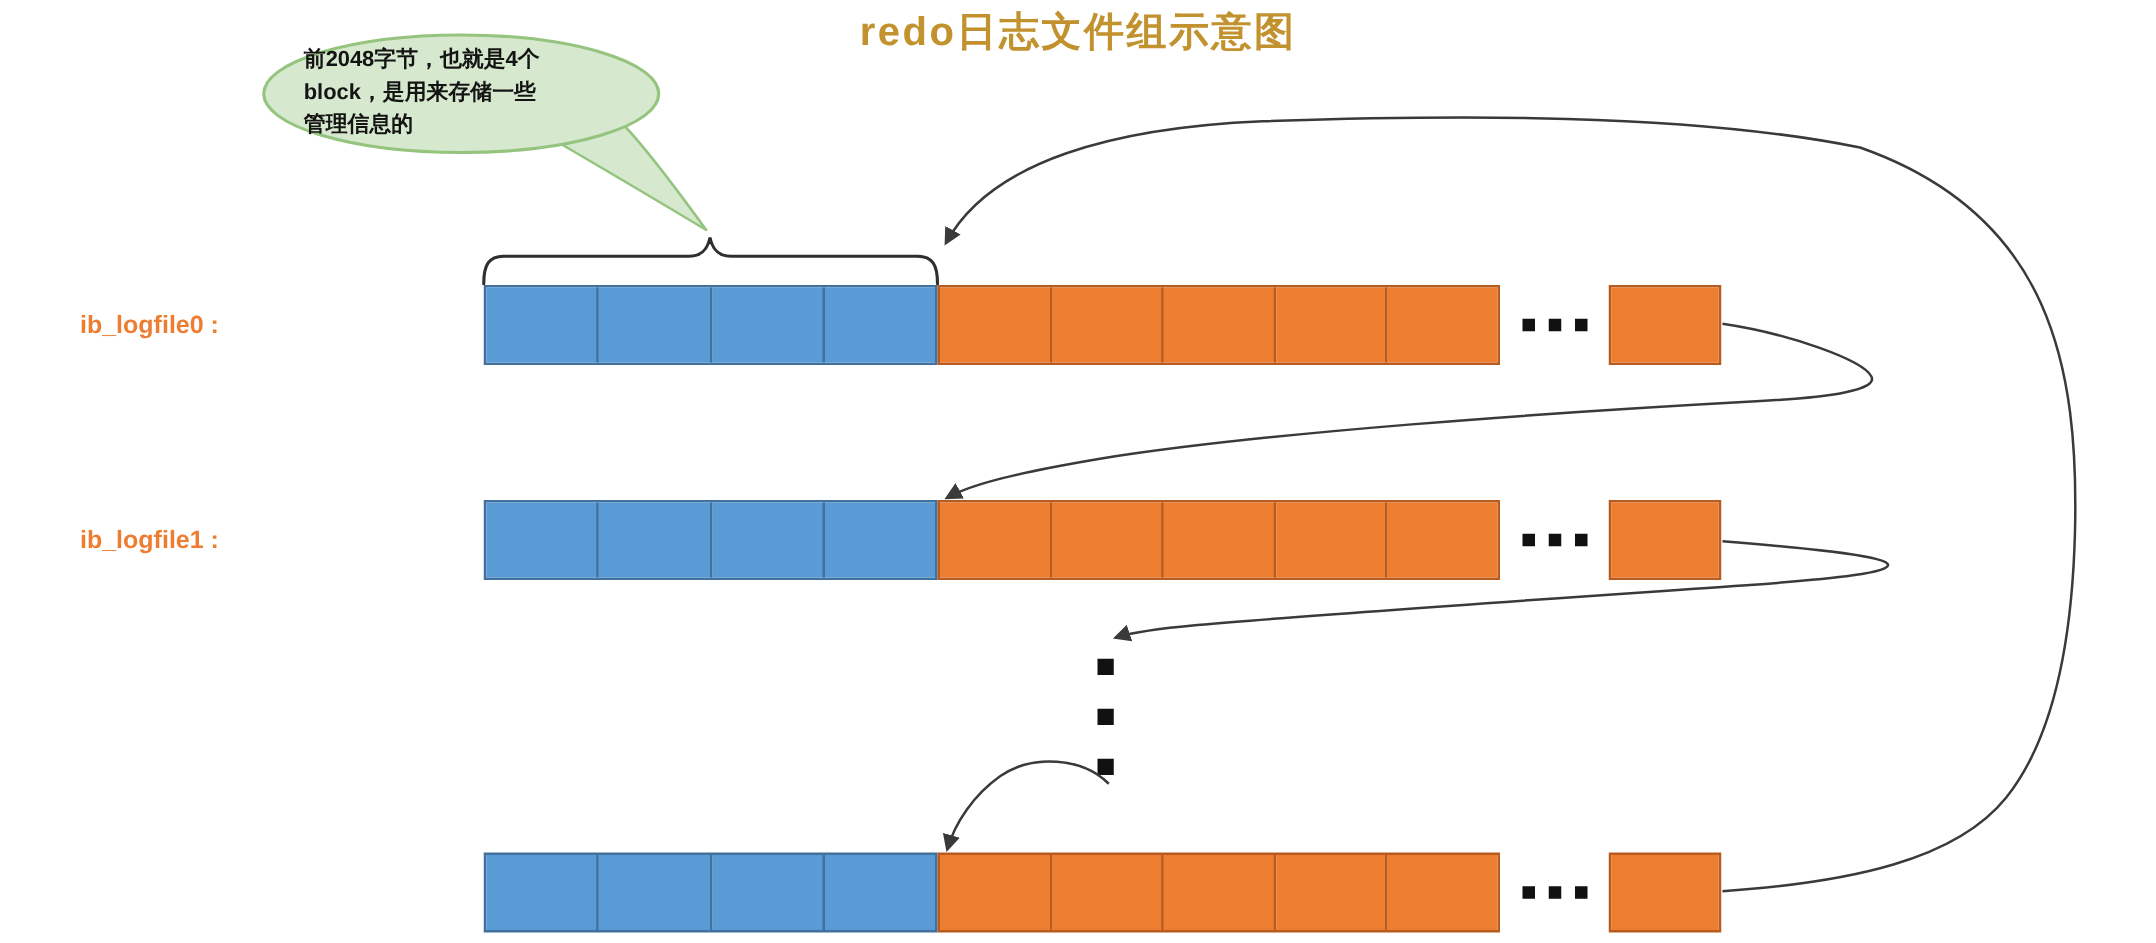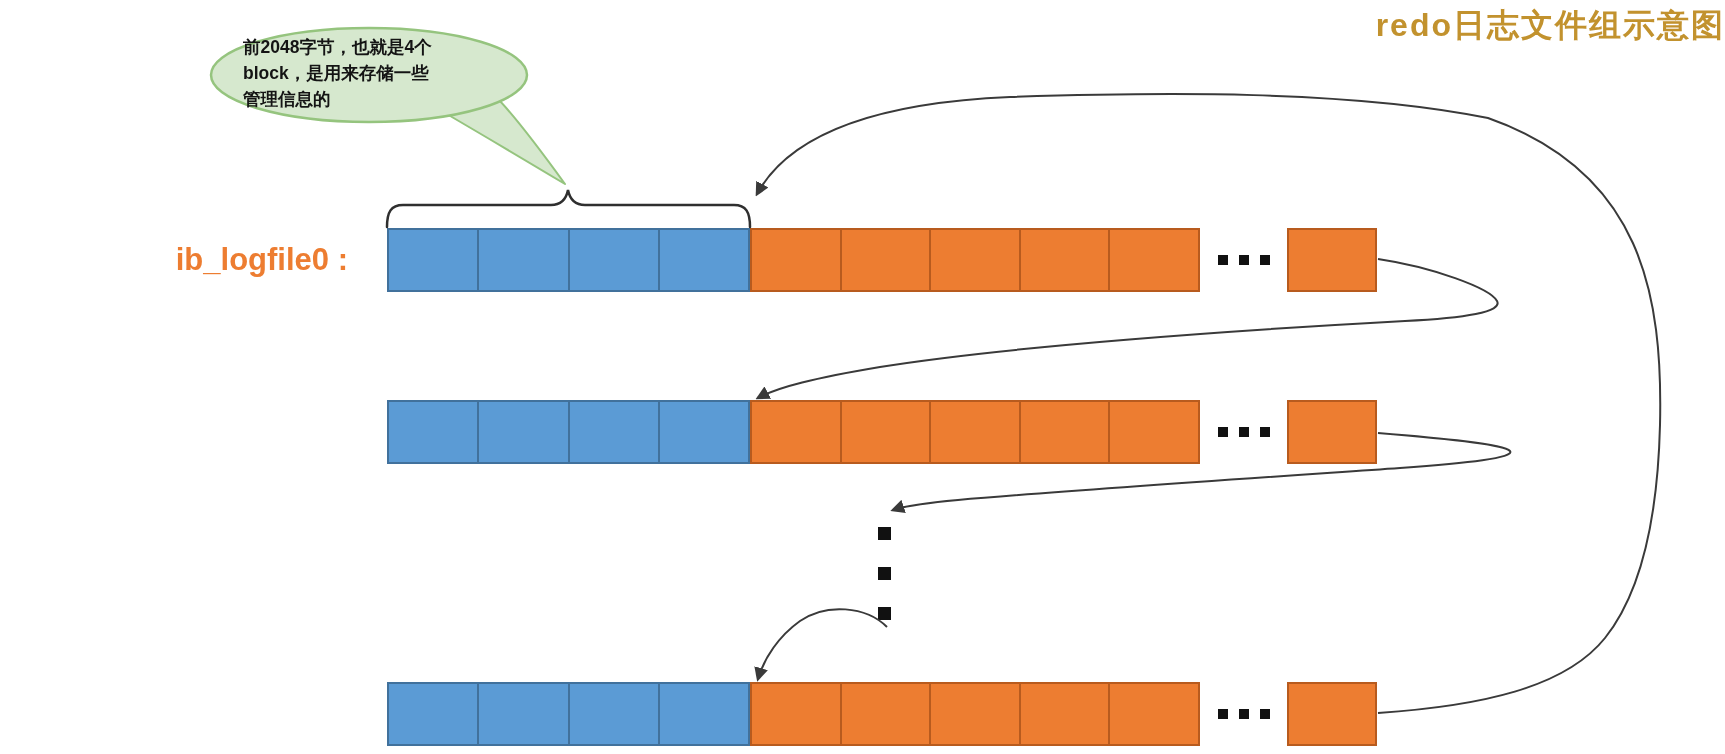--- a/index.html
+++ b/index.html
@@ -1,21 +1,21 @@
 <!DOCTYPE html>
 <html style="--title: #C2922E; --label: #ED7D31; --blue-fill: #5B9BD5; --blue-border: #41719C; --orange-fill: #ED7D31; --orange-border: #B85B1E; --callout-fill: #D6E8CE; --callout-border: #95C47E; --arrow: #3A3A3A;"><head>
 <meta charset="utf-8">
 <style>
   html,body{margin:0;padding:0;background:#ffffff;}
   #stage{
     position:relative;width:1725px;height:754px;overflow:hidden;background:#ffffff;
     font-family:"Liberation Sans","DejaVu Sans",sans-serif;
   }
   .title{
-    position:absolute;top:4px;left:0;width:100%;text-align:right;
+    position:absolute;top:4px;left:0;width:100%;text-align:center;
     font-size:32px;font-weight:bold;letter-spacing:2px;color:var(--title);z-index:2;
   }
   .callout-text{
     position:absolute;left:243px;top:34px;width:272px;z-index:6;
     font-size:17.5px;font-weight:bold;color:#141414;line-height:26px;
   }
   .row{position:absolute;left:387px;width:990px;height:64px;z-index:2;}
   .row.r0{top:228px;}
   .row.r1{top:400px;}
   .row.r2{top:682px;}
@@ -25,22 +25,22 @@
   .orange-group{width:450px;border:2px solid var(--orange-border);}
   .orange-group.tail{width:90px;}
   .cell{flex:1;box-sizing:border-box;}
   .blue-cell{background:var(--blue-fill);border-right:2px solid var(--blue-border);}
   .blue-cell:last-child{border-right:none;}
   .orange-cell{background:var(--orange-fill);border-right:2px solid var(--orange-border);}
   .orange-cell:last-child{border-right:none;}
   .ellipsis{width:87px;display:flex;align-items:center;justify-content:center;gap:11px;}
   .edot{width:10px;height:10px;background:#111;}
   .row-label{
-    position:absolute;left:96px;width:252px;text-align:right;z-index:2;
-    font-size:31px;font-weight:bold;color:var(--label);line-height:64px;white-space:nowrap;
+    position:absolute;left:64px;width:252px;z-index:2;
+    font-size:20px;font-weight:bold;color:var(--label);line-height:64px;white-space:nowrap;
   }
   .row-label.r0{top:228px;}
   .row-label.r1{top:400px;}
   .row-label.r2{top:682px;}
   svg.overlay{position:absolute;left:0;top:0;z-index:5;pointer-events:none;}
   .arrow{stroke:var(--arrow);stroke-width:2;fill:none;}
   .brace{stroke:#2f2f2f;stroke-width:2.5;fill:none;stroke-linecap:round;}
   .bubble-shape{fill:var(--callout-fill);stroke:var(--callout-border);}
   .vdot{fill:#111;}
 </style>
@@ -76,20 +76,21 @@
     <path class="arrow" marker-end="url(#ah)" d="M 887 627 C 866 606 826 603 800 621 C 779 636 764 658 758 679"></path>
   </svg>
 
   <div class="callout-text">
     <div>前2048字节，也就是4个</div>
     <div>block，是用来存储一些</div>
     <div>管理信息的</div>
   </div>
 
   <div class="row-label r0">ib_logfile0 :</div>
+  <div class="row-label r1">ib_logfile1 :</div>
 
   <div class="row r0">
       <div class="track">
         <div class="group blue-group">
           <div class="cell blue-cell"></div>
           <div class="cell blue-cell"></div>
           <div class="cell blue-cell"></div>
           <div class="cell blue-cell"></div>
         </div>
         <div class="group orange-group">

